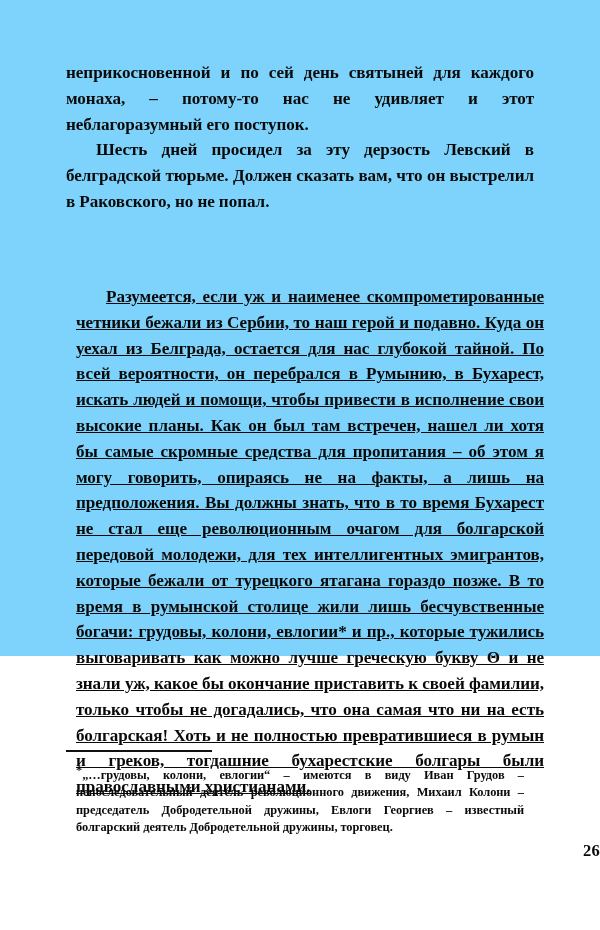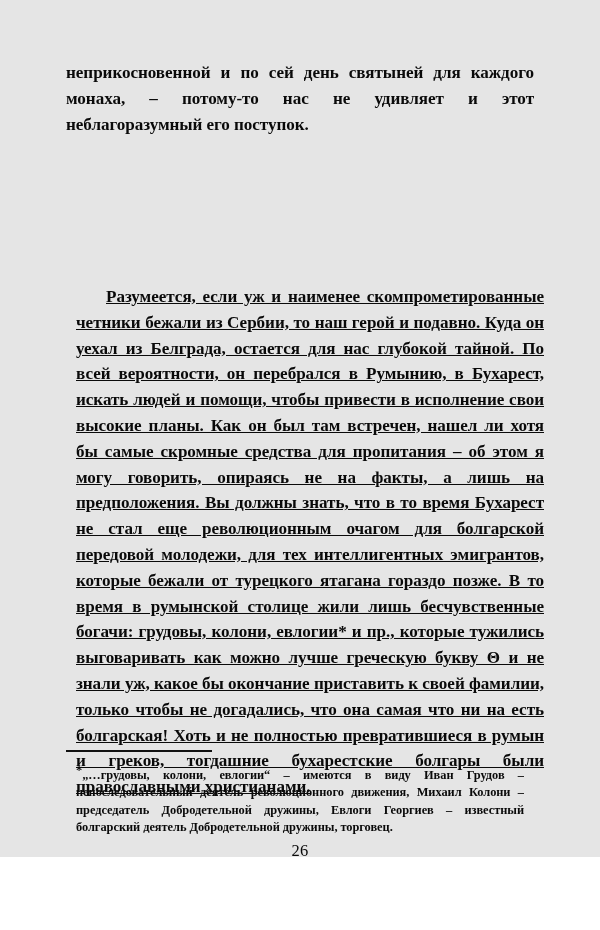--- a/index.html
+++ b/index.html
@@ -16,22 +16,22 @@
     font-family: "Liberation Serif", "DejaVu Serif", serif;
     color: #0a0a0a;
     -webkit-font-smoothing: antialiased;
   }
 
   .page {
     position: absolute;
     left: 0;
     top: 0;
     width: 600px;
-    height: 857px;
-    background: #e5e5e5;
+    height: 656px;
+    background: #7dd3fc;
   }
 
   
   .text-block {
     position: absolute;
     left: 66px;
     top: 60px;
     width: 468px;
   }
 
@@ -103,33 +103,34 @@
     vertical-align: super;
     line-height: 0;
   }
 
   
   .folio {
     position: absolute;
     left: 0;
     top: 841px;
     width: 600px;
-    text-align: center;
+    text-align: right;
     font-size: 16.5px;
-    font-weight: 400;
+    font-weight: 700;
     letter-spacing: 0.3px;
   }
 </style>
 </head>
 <body>
 
 <div class="page">
 
   <div class="text-block">
     <p class="para">неприкосновенной и по сей день святыней для каждого монаха, – потому-то нас не удивляет и этот неблагоразумный его поступок.</p>
+    <p class="para indent">Шесть дней просидел за эту дерзость Левский в белградской тюрьме. Должен сказать вам, что он выстрелил в Раковского, но не попал.</p>
   </div>
 
 
   <div class="body-two">
     <p class="para indent">Разумеется, если уж и наименее скомпрометированные четники бежали из Сербии, то наш герой и подавно. Куда он уехал из Белграда, остается для нас глубокой тайной. По всей вероятности, он перебрался в Румынию, в Бухарест, искать людей и помощи, чтобы привести в исполнение свои высокие планы. Как он был там встречен, нашел ли хотя бы самые скромные средства для пропитания – об этом я могу говорить, опираясь не на факты, а лишь на предположения. Вы должны знать, что в то время Бухарест не стал еще революционным очагом для болгарской передовой молодежи, для тех интеллигентных эмигрантов, которые бежали от турецкого ятагана гораздо позже. В то время в румынской столице жили лишь бесчувственные богачи: грудовы, колони, евлогии* и пр., которые тужились выговаривать как можно лучше греческую букву Θ и не знали уж, какое бы окончание приставить к своей фамилии, только чтобы не догадались, что она самая что ни на есть болгарская! Хоть и не полностью превратившиеся в румын и греков, тогдашние бухарестские болгары были православными христианами.</p>
   </div>
 
   <div class="footnote-rule"></div>
 
   <div class="footnote">

